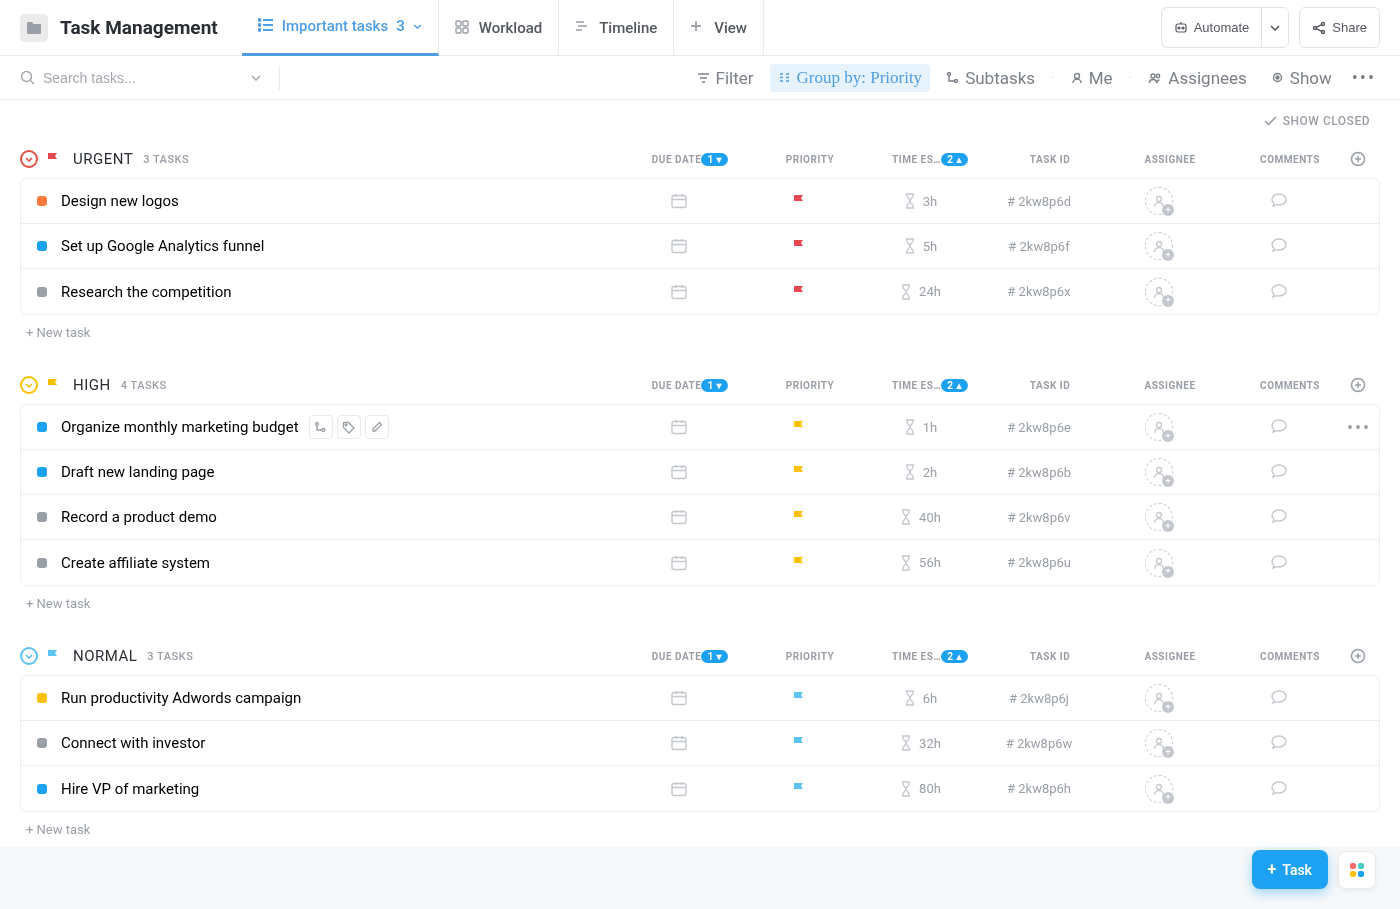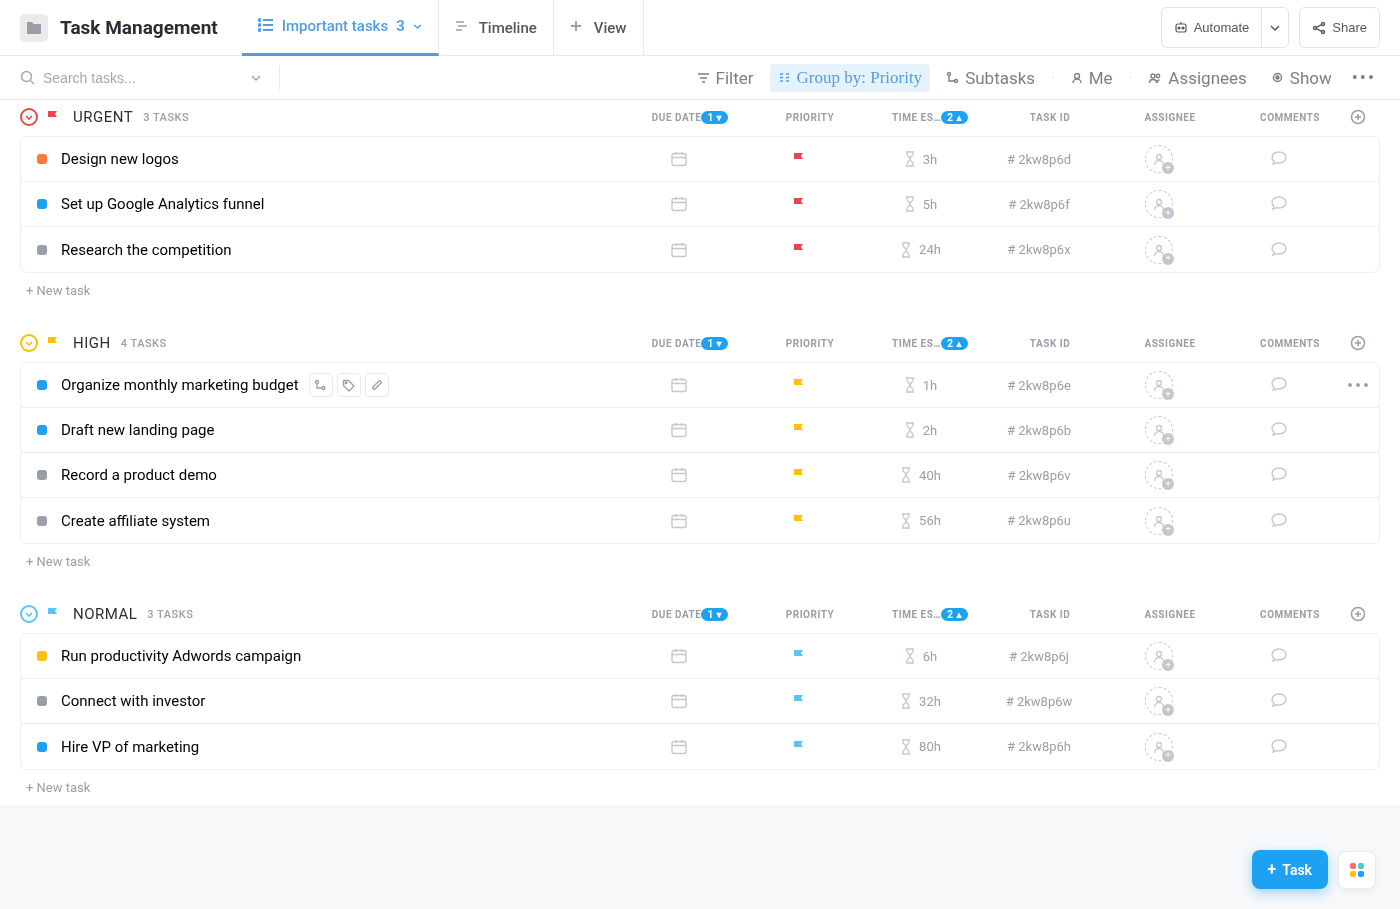--- a/index.html
+++ b/index.html
@@ -115,20 +115,31 @@
           <span>Important tasks</span>
           <span class="count">3</span>
           <span class="chevron-small">
             <svg width="9" height="5" viewBox="0 0 9 5" fill="none" stroke="currentColor" stroke-width="1.5">
               <path d="M1 1l3.5 3L8 1"></path>
             </svg>
           </span>
         </div>
         <div class="tab">
           <span class="tab-icon">
+            <svg width="14" height="14" viewBox="0 0 14 14" fill="none" stroke="currentColor" stroke-width="1.4">
+              <rect x="1" y="1" width="5" height="5" rx="1"></rect>
+              <rect x="8" y="1" width="5" height="5" rx="1"></rect>
+              <rect x="1" y="8" width="5" height="5" rx="1"></rect>
+              <rect x="8" y="8" width="5" height="5" rx="1"></rect>
+            </svg>
+          </span>
+          <span>Workload</span>
+        </div>
+        <div class="tab">
+          <span class="tab-icon">
             <svg width="14" height="12" viewBox="0 0 14 12" fill="none" stroke="currentColor" stroke-width="1.6">
               <path d="M1 2h8M3 6h9M1 10h6"></path>
             </svg>
           </span>
           <span>Timeline</span>
         </div>
         <div class="tab">
           <span class="tab-icon">
             <svg width="12" height="12" viewBox="0 0 12 12" fill="none" stroke="currentColor" stroke-width="1.8">
               <path d="M6 1v10M1 6h10"></path>
@@ -221,20 +232,28 @@
     <div class="tb-item">
       <svg width="13" height="13" viewBox="0 0 13 13" fill="none" stroke="currentColor" stroke-width="1.4">
           <circle cx="6.5" cy="6.5" r="4"></circle>
           <circle cx="6.5" cy="6.5" r="1.5" fill="currentColor"></circle>
         </svg>
       <span>Show</span>
     </div>
     <div class="dots">•••</div>
   </div>
 
+  <div class="closed-bar">
+    <div class="show-closed">
+      <svg width="13" height="10" viewBox="0 0 13 10" fill="none" stroke="currentColor" stroke-width="1.6">
+          <path d="M1 5l3.5 3.5L12 1"></path>
+        </svg>
+      <span>SHOW CLOSED</span>
+    </div>
+  </div>
 
   <div id="groups">
       <div class="group">
     <div class="group-header">
       <div class="collapse-circle red">
             <svg width="8" height="5" viewBox="0 0 8 5" fill="none" stroke="currentColor" stroke-width="1.6">
               <path d="M1 1l3 3 3-3"></path>
             </svg>
           </div>
       <span class="group-flag">

